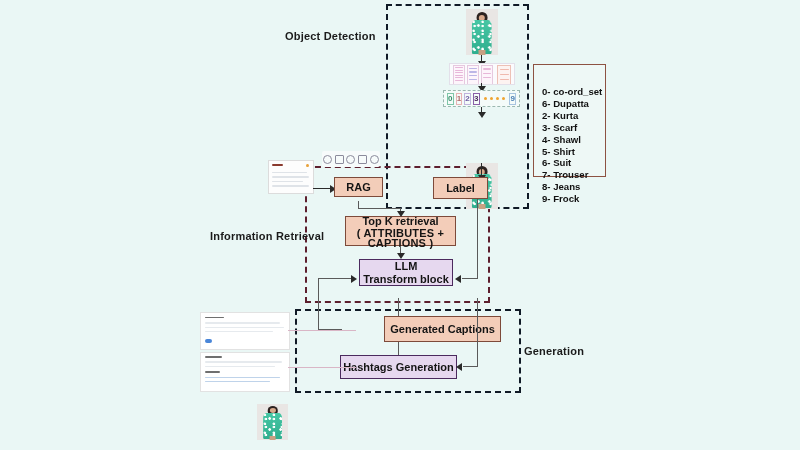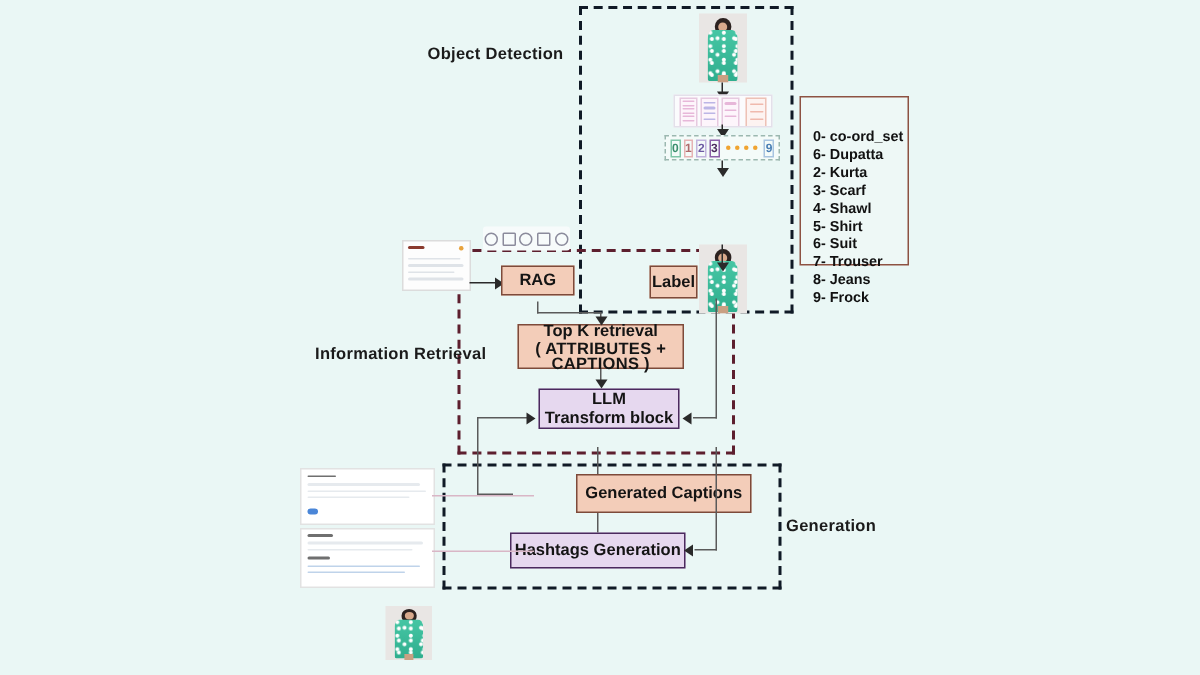--- a/index.html
+++ b/index.html
@@ -187,21 +187,21 @@
     <span></span>
   </div>
 
   <div class="ln ln-h ln-dark" style="left:313px;top:188px;width:19px;"></div>
   <div class="arw arw-r" style="left:330px;top:185px;"></div>
 
   <div class="node peach" style="left:334px;top:177px;width:49px;height:20px;">
     <div class="n-title">RAG</div>
   </div>
 
-  <div class="node peach" style="left:433px;top:177px;width:32px;height:22px;">
+  <div class="node peach" style="left:433px;top:177px;width:55px;height:22px;">
     <div class="n-title">Label</div>
   </div>
 
   <div class="node peach" style="left:345px;top:216px;width:111px;height:30px;">
     <div class="n-title">Top K retrieval</div>
     <div class="n-sub">( ATTRIBUTES + CAPTIONS )</div>
   </div>
 
   <div class="node lav" style="left:359px;top:259px;width:94px;height:27px;">
     <div class="n-title">LLM</div>

